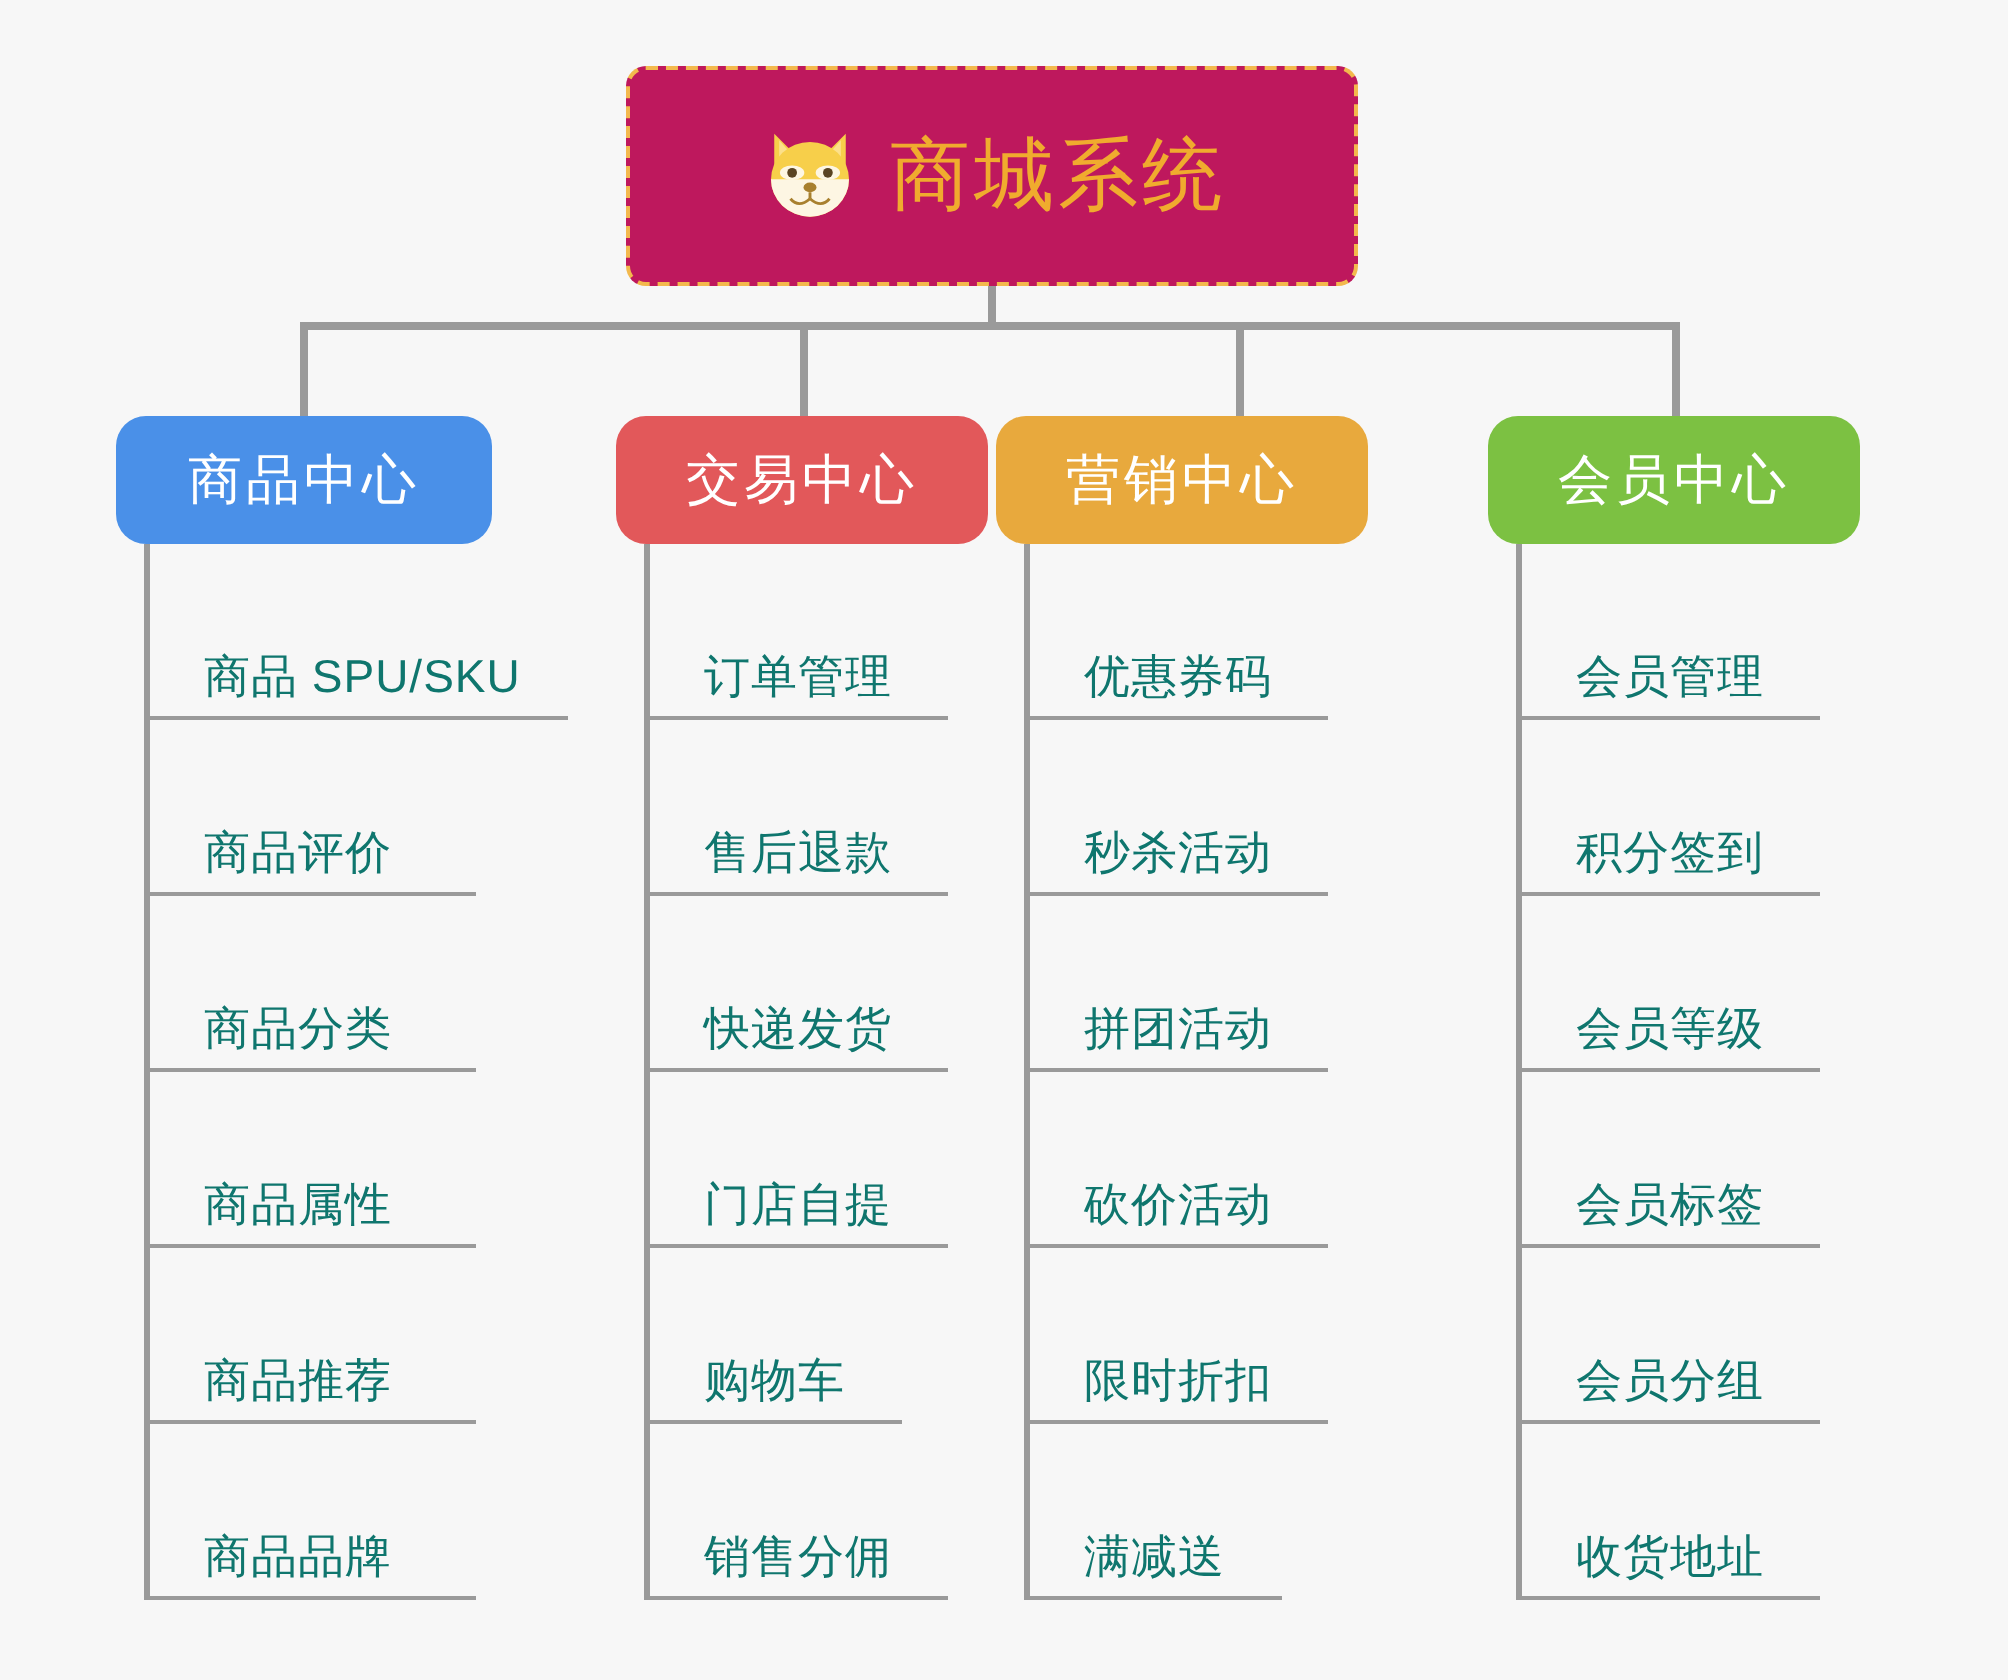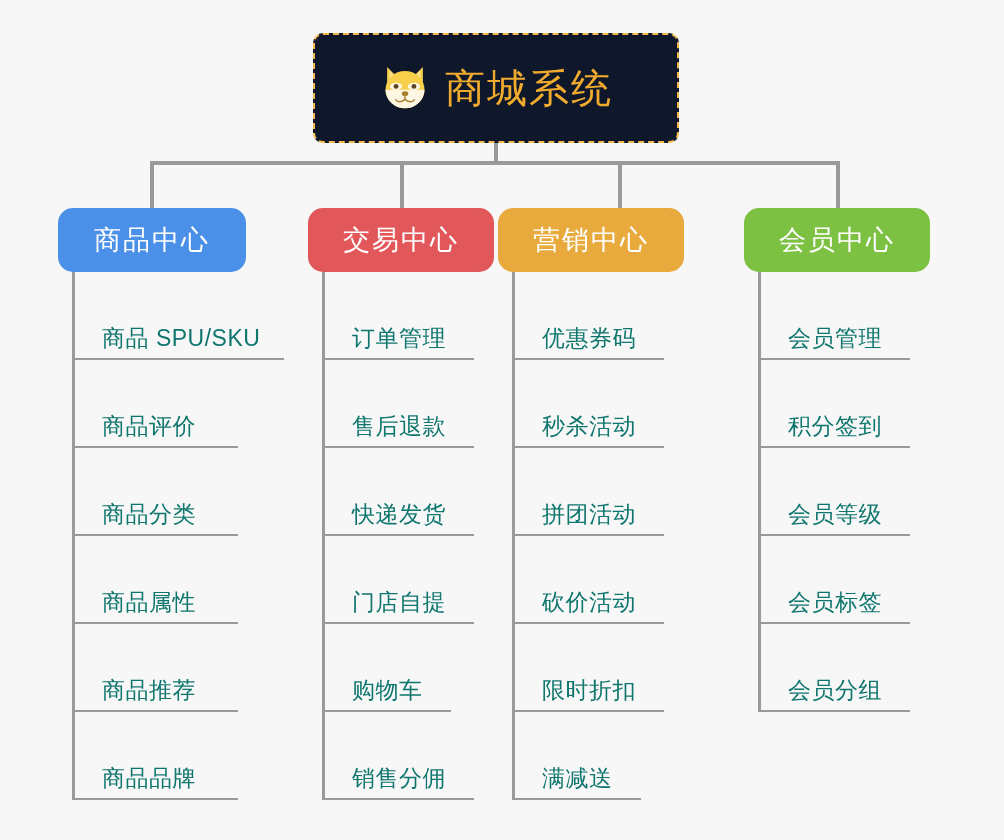--- a/index.html
+++ b/index.html
@@ -21,21 +21,21 @@
   }
 
   
   .root-node {
     position: absolute;
     left: 313px;
     top: 33px;
     width: 366px;
     height: 110px;
     box-sizing: border-box;
-    background: #0f172a;
+    background: #be185d;
     border: 2px dashed #f3b94d;
     border-radius: 10px;
     display: flex;
     align-items: center;
     justify-content: center;
     gap: 14px;
   }
   .root-title {
     font-size: 40px;
     color: #f0ab2e;
@@ -247,16 +247,19 @@
       </div>
       <div class="leaf-item" style="width:152px;">
         <span class="leaf-label">会员等级</span>
       </div>
       <div class="leaf-item" style="width:152px;">
         <span class="leaf-label">会员标签</span>
       </div>
       <div class="leaf-item" style="width:152px;">
         <span class="leaf-label">会员分组</span>
       </div>
+      <div class="leaf-item" style="width:152px;">
+        <span class="leaf-label">收货地址</span>
+      </div>
     </div>
   </div>
 
 </div>
 
 </body></html>

